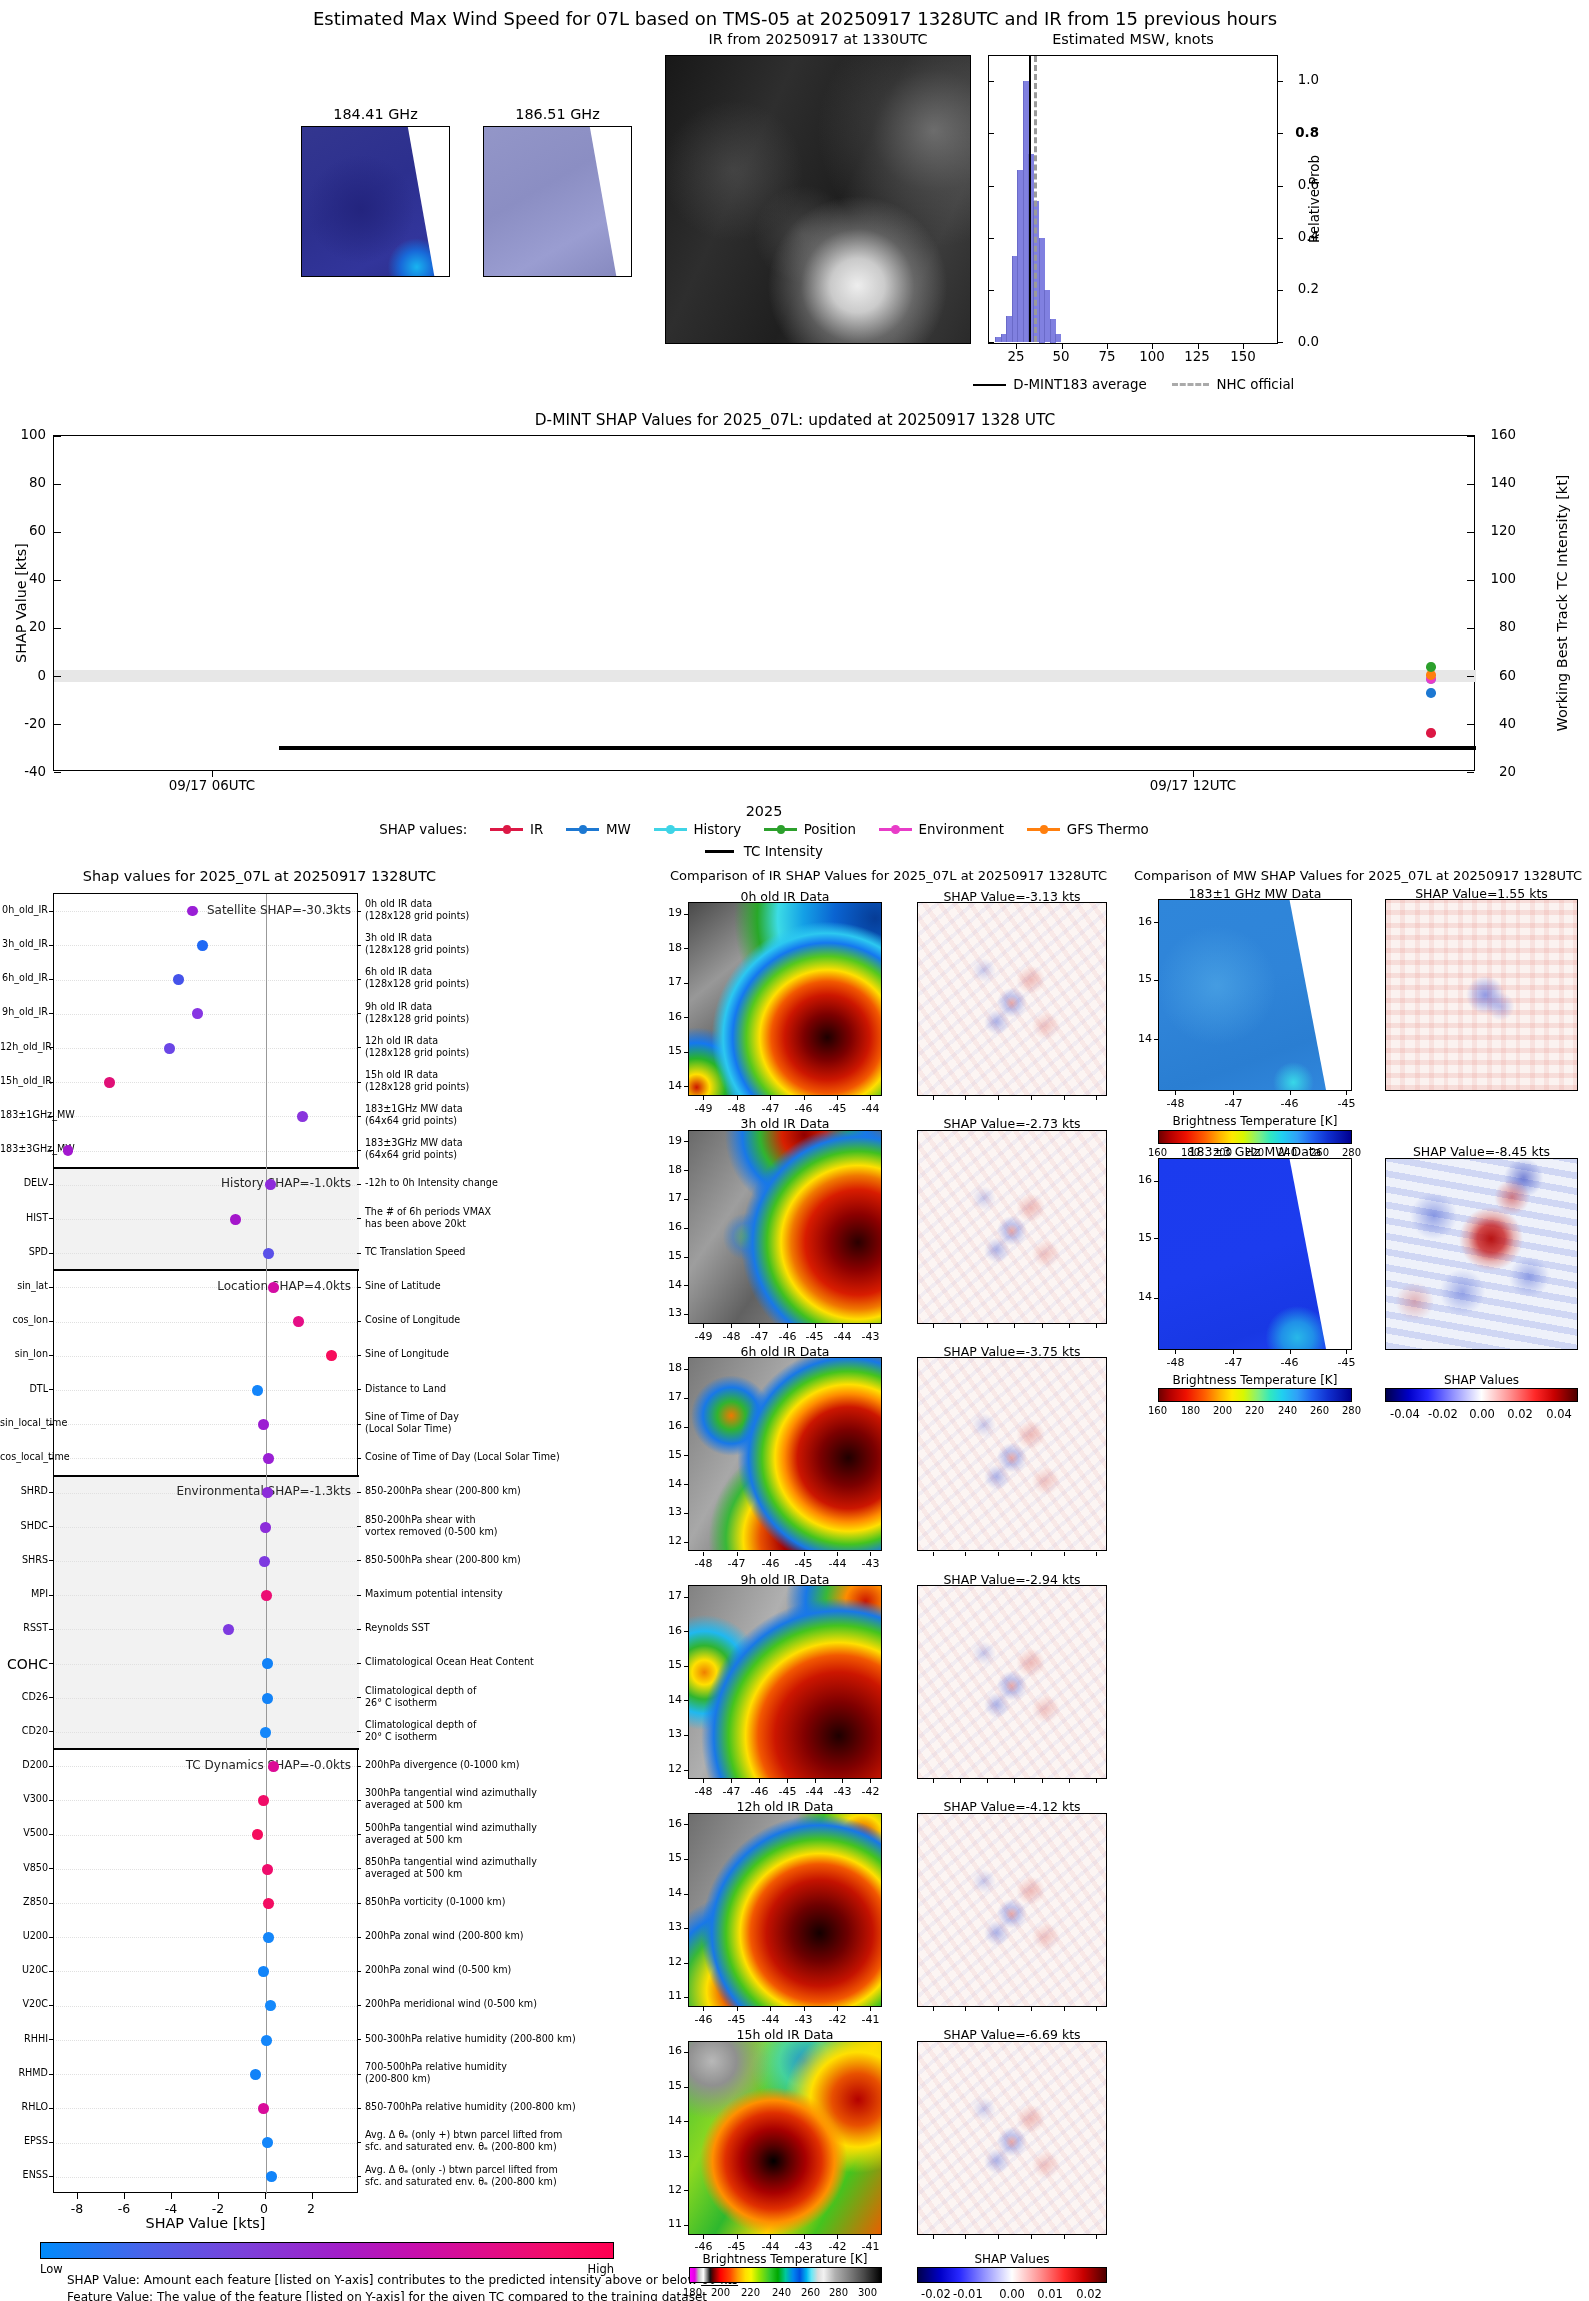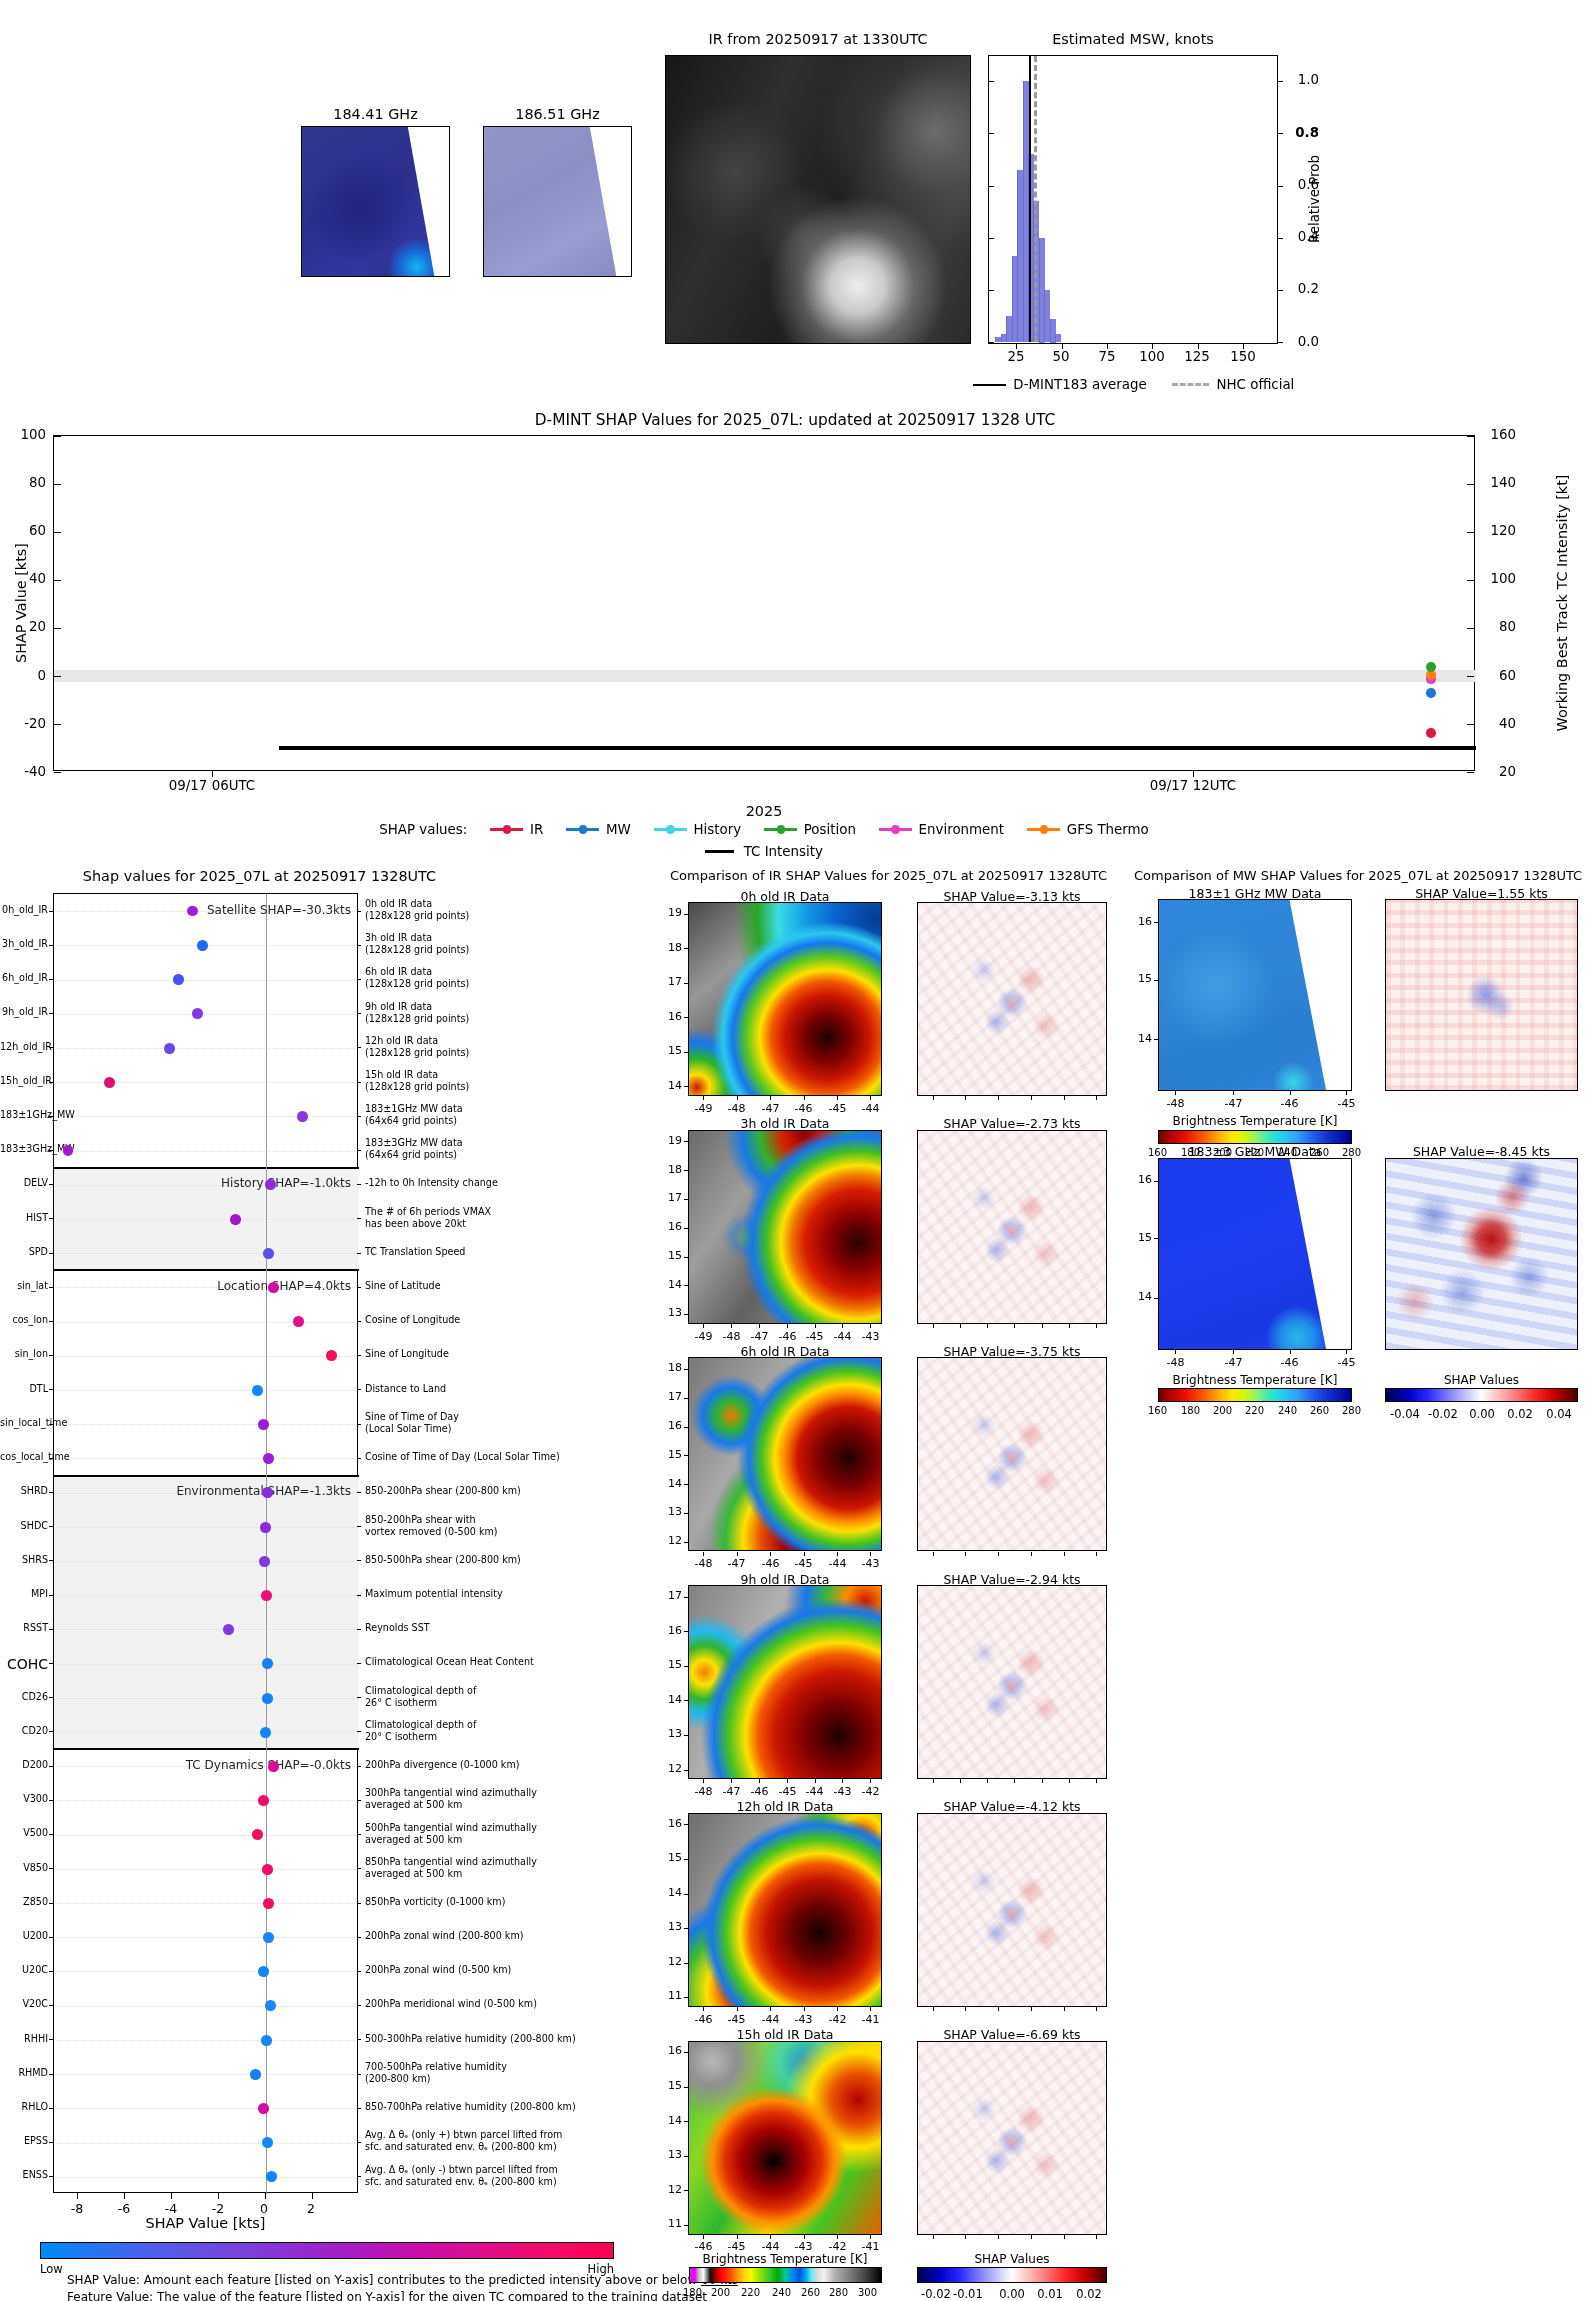--- a/index.html
+++ b/index.html
@@ -102,20 +102,21 @@
   .grad-seismic{background:linear-gradient(to right,#00004d 0%,#0000c8 12%,#2828ff 22%,#9090ff 35%,#ffffff 50%,#ff9090 65%,#ff2828 78%,#c80000 88%,#4d0000 100%);}
   .gridline{position:absolute;border-top:1px dotted #e0e0e0;}
   .secband{position:absolute;}
   .sep{position:absolute;background:#000;height:2.4px;}
 </style>
 </head>
 <body>
 
 <div id="canvas">
 
+  <div class="t ctr" style="left:0;top:7.7px;width:1590px;font-size:18px;">Estimated Max Wind Speed for 07L based on TMS-05 at 20250917 1328UTC and IR from 15 previous hours</div>
 
   <div class="t ctr" style="left:301px;top:106px;width:149px;font-size:14.4px;">184.41 GHz</div>
   <div class="frame thin mwthumb1" style="left:301px;top:126px;width:149px;height:151px;">
     <div class="wedge wedge1"></div>
   </div>
 
   <div class="t ctr" style="left:483px;top:106px;width:149px;font-size:14.4px;">186.51 GHz</div>
   <div class="frame thin mwthumb2" style="left:483px;top:126px;width:149px;height:151px;">
     <div class="wedge wedge1"></div>
   </div>

